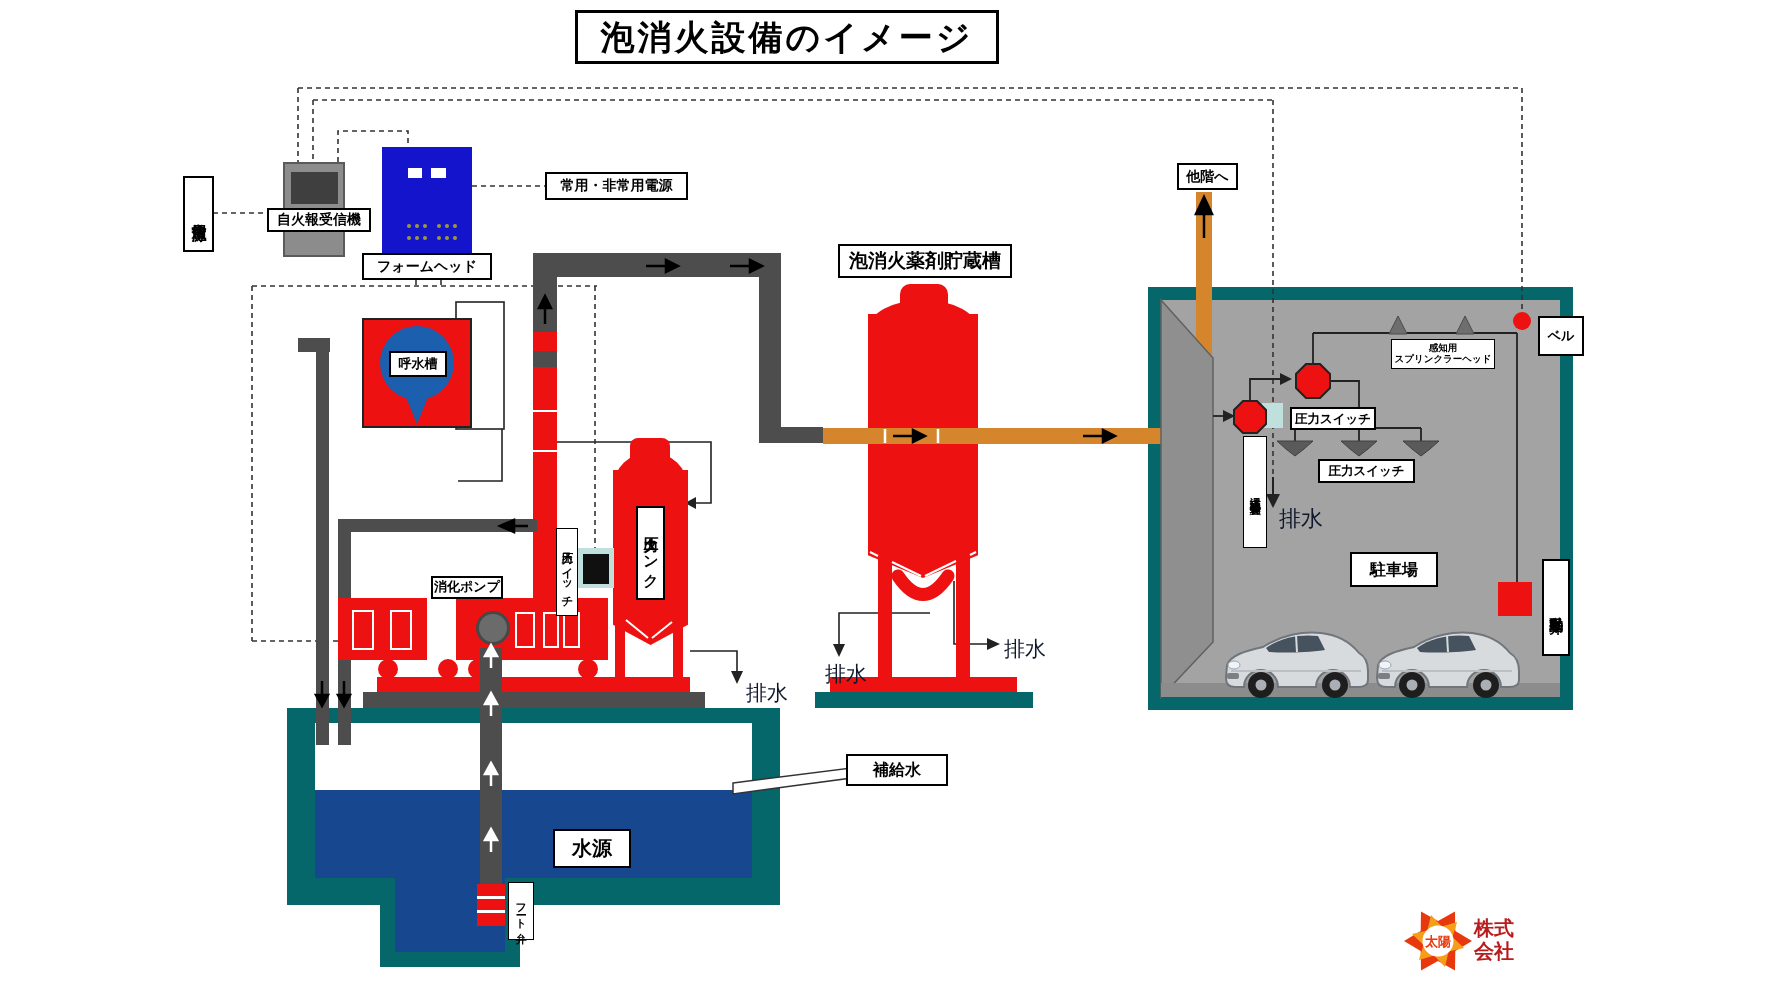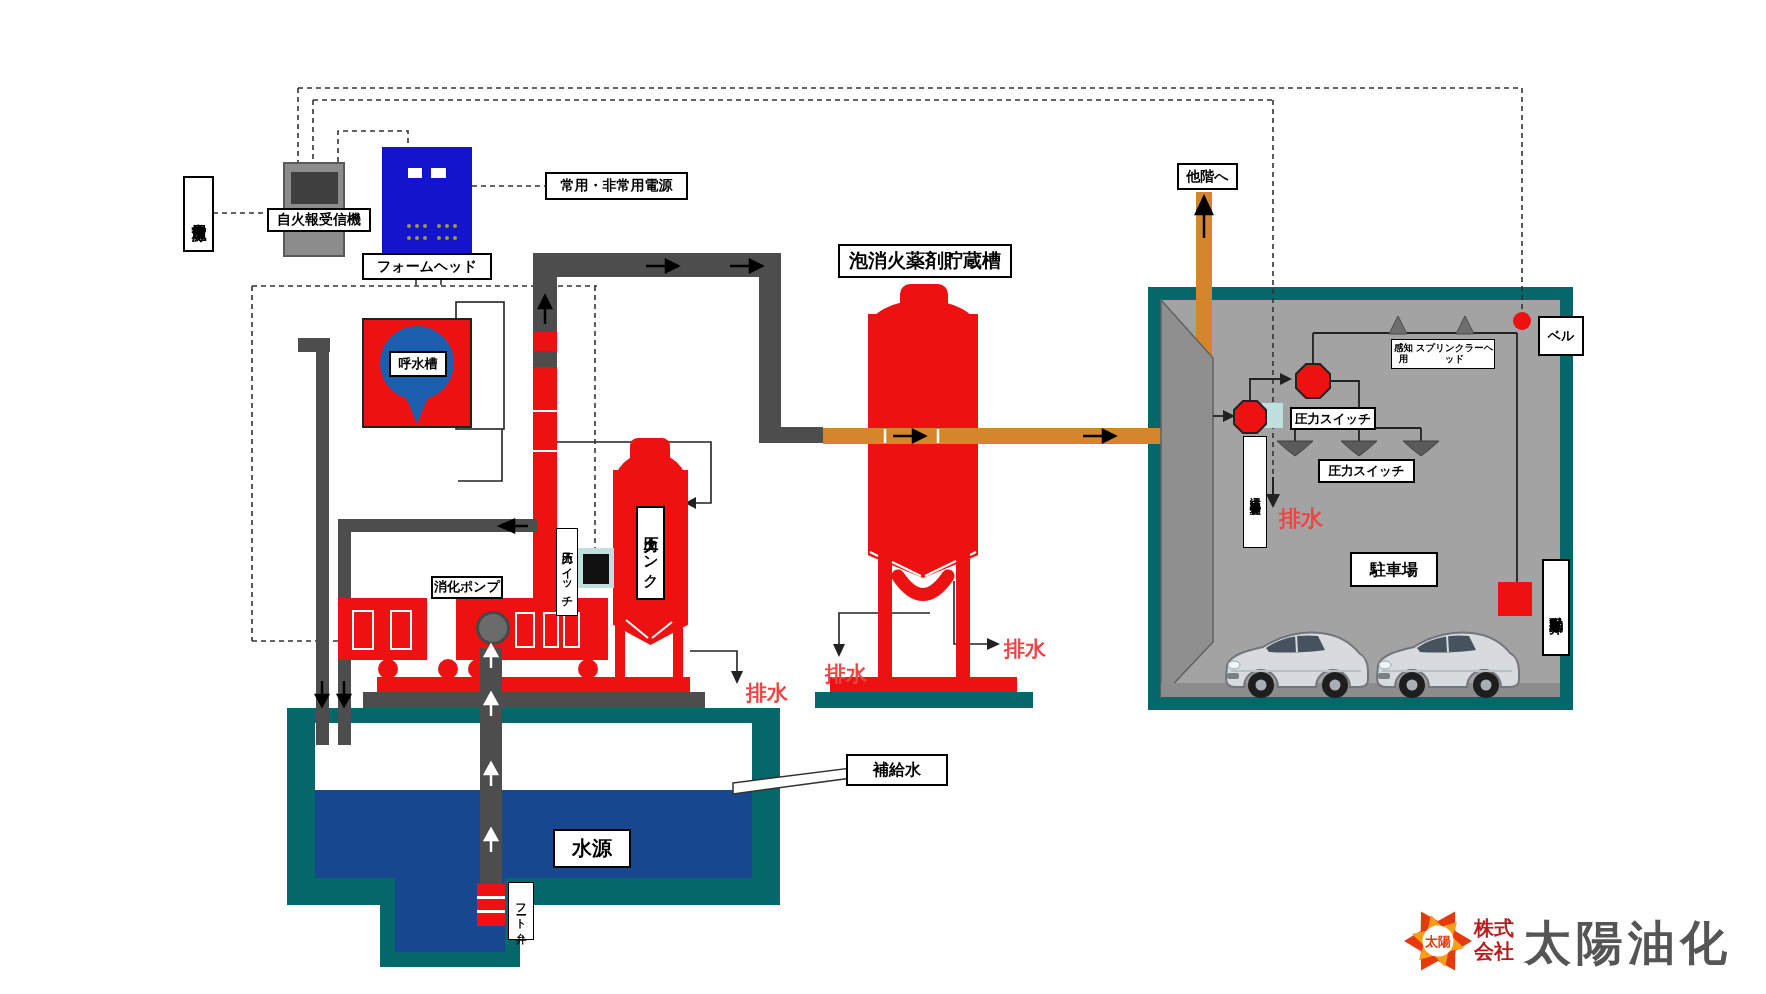--- a/index.html
+++ b/index.html
@@ -2,21 +2,21 @@
 <html><head>
 <meta charset="utf-8">
 <style>
   html,body{margin:0;padding:0;background:#fff;font-family:"Liberation Sans","DejaVu Sans",sans-serif}
   #stage{position:relative;width:1766px;height:994px;background:#ffffff;overflow:hidden}
   .abs{position:absolute;box-sizing:border-box}
   .lbl{position:absolute;box-sizing:border-box;background:#fff;border:2px solid #000;
        display:flex;align-items:center;justify-content:center;font-weight:bold;color:#000;
        text-align:center;line-height:1.12}
   .vert{writing-mode:vertical-rl;text-orientation:upright;letter-spacing:1px}
-  .txt{position:absolute;font-weight:bold;color:#ef4444;white-space:nowrap}
+  .txt{position:absolute;font-weight:normal;color:#0f172a;white-space:nowrap}
   svg{position:absolute;left:0;top:0}
 </style>
 </head>
 <body>
 
 <div id="stage">
 
   <svg width="1766" height="994" style="z-index:1">
     <g fill="none" stroke="#222" stroke-width="1.6">
       <rect x="456" y="302" width="48" height="127"></rect>
@@ -270,20 +270,21 @@
     </g>
 
     <g>
       <polygon transform="translate(1398,901)" fill="#E8380D" points="74,40 57.3,50 57,69.4 40,60 23,69.4 22.7,50 6,40 22.7,30 23,10.6 40,20 57,10.6 57.3,30"></polygon>
       <polygon transform="translate(1398,901) rotate(15 40 40)" fill="#F59E1A" points="67,40 53,47.5 53.5,63.4 40,55 26.5,63.4 27,47.5 13,40 27,32.5 26.5,16.6 40,25 53.5,16.6 53,32.5"></polygon>
       <circle cx="1438" cy="941" r="15.5" fill="#fff"></circle>
       <text x="1438" y="946" text-anchor="middle" font-size="13" font-weight="bold" fill="#E8380D">太陽</text>
     </g>
   </svg>
 
+  <div class="lbl" style="left:575px;top:10px;width:424px;height:54px;border-width:3px;font-size:34px;letter-spacing:3px;z-index:20">泡消火設備のイメージ</div>
 
   <div class="lbl vert" style="left:183px;top:176px;width:31px;height:76px;font-size:15px;z-index:20">常用電源</div>
   <div class="lbl" style="left:267px;top:208px;width:104px;height:24px;font-size:14px;z-index:20">自火報受信機</div>
   <div class="lbl" style="left:545px;top:172px;width:143px;height:28px;font-size:14px;z-index:20">常用・非常用電源</div>
   <div class="lbl" style="left:362px;top:253px;width:130px;height:27px;font-size:14px;z-index:20">フォームヘッド</div>
 
   <div class="lbl" style="left:389px;top:351px;width:58px;height:26px;font-size:13px;z-index:20">呼水槽</div>
   <div class="lbl vert" style="left:556px;top:528px;width:22px;height:88px;border-width:1.5px;font-size:11.5px;z-index:20">圧力スイッチ</div>
   <div class="lbl vert" style="left:636px;top:506px;width:29px;height:94px;font-size:15px;z-index:20">圧力タンク</div>
   <div class="lbl" style="left:431px;top:576px;width:72px;height:23px;font-size:13px;z-index:20">消化ポンプ</div>
@@ -292,30 +293,29 @@
   <div class="lbl" style="left:838px;top:244px;width:174px;height:34px;font-size:19px;z-index:20">泡消火薬剤貯蔵槽</div>
   <div class="txt" style="left:825px;top:660px;font-size:21px;z-index:20">排水</div>
   <div class="txt" style="left:1004px;top:635px;font-size:21px;z-index:20">排水</div>
 
   <div class="lbl" style="left:846px;top:754px;width:102px;height:32px;font-size:16px;z-index:20">補給水</div>
   <div class="lbl" style="left:553px;top:829px;width:78px;height:39px;font-size:20px;z-index:20">水源</div>
   <div class="lbl vert" style="left:508px;top:882px;width:26px;height:58px;border-width:1.5px;font-size:11px;z-index:20">フート弁</div>
 
   <div class="lbl" style="left:1177px;top:163px;width:61px;height:27px;font-size:14px;z-index:20">他階へ</div>
   <div class="lbl" style="left:1538px;top:316px;width:46px;height:40px;font-size:13px;z-index:20">ベル</div>
-  <div class="lbl" style="left:1391px;top:339px;width:104px;height:30px;border-width:1.5px;font-size:9.5px;flex-direction:row;z-index:20">
+  <div class="lbl" style="left:1391px;top:339px;width:104px;height:30px;border-width:1.5px;font-size:9.5px;flex-direction:column;z-index:20">
     <span>感知用</span>
     <span>スプリンクラーヘッド</span>
   </div>
   <div class="lbl" style="left:1290px;top:407px;width:86px;height:23px;font-size:12.5px;z-index:20">圧力スイッチ</div>
   <div class="lbl" style="left:1318px;top:459px;width:97px;height:24px;font-size:12.5px;z-index:20">圧力スイッチ</div>
   <div class="lbl vert" style="left:1243px;top:436px;width:24px;height:112px;border-width:1.5px;font-size:11px;z-index:20">湿式流水検知装置</div>
   <div class="txt" style="left:1279px;top:504px;font-size:22px;z-index:20">排水</div>
   <div class="lbl" style="left:1350px;top:552px;width:88px;height:35px;font-size:16px;z-index:20">駐車場</div>
   <div class="lbl vert" style="left:1542px;top:559px;width:28px;height:97px;font-size:14px;z-index:20">手動起動弁</div>
 
   <div class="abs" style="left:1474px;top:917px;width:52px;height:50px;font-weight:bold;font-size:20px;line-height:1.15;color:#b91c1c;z-index:20">
     <div>株式</div>
     <div>会社</div>
   </div>
-  <div class="abs" style="left:1524px;top:912px;font-weight:bold;font-size:47px;letter-spacing:5px;color:#555;white-space:nowrap;z-index:20">太陽油化</div>
 
 </div>
 
 </body></html>

